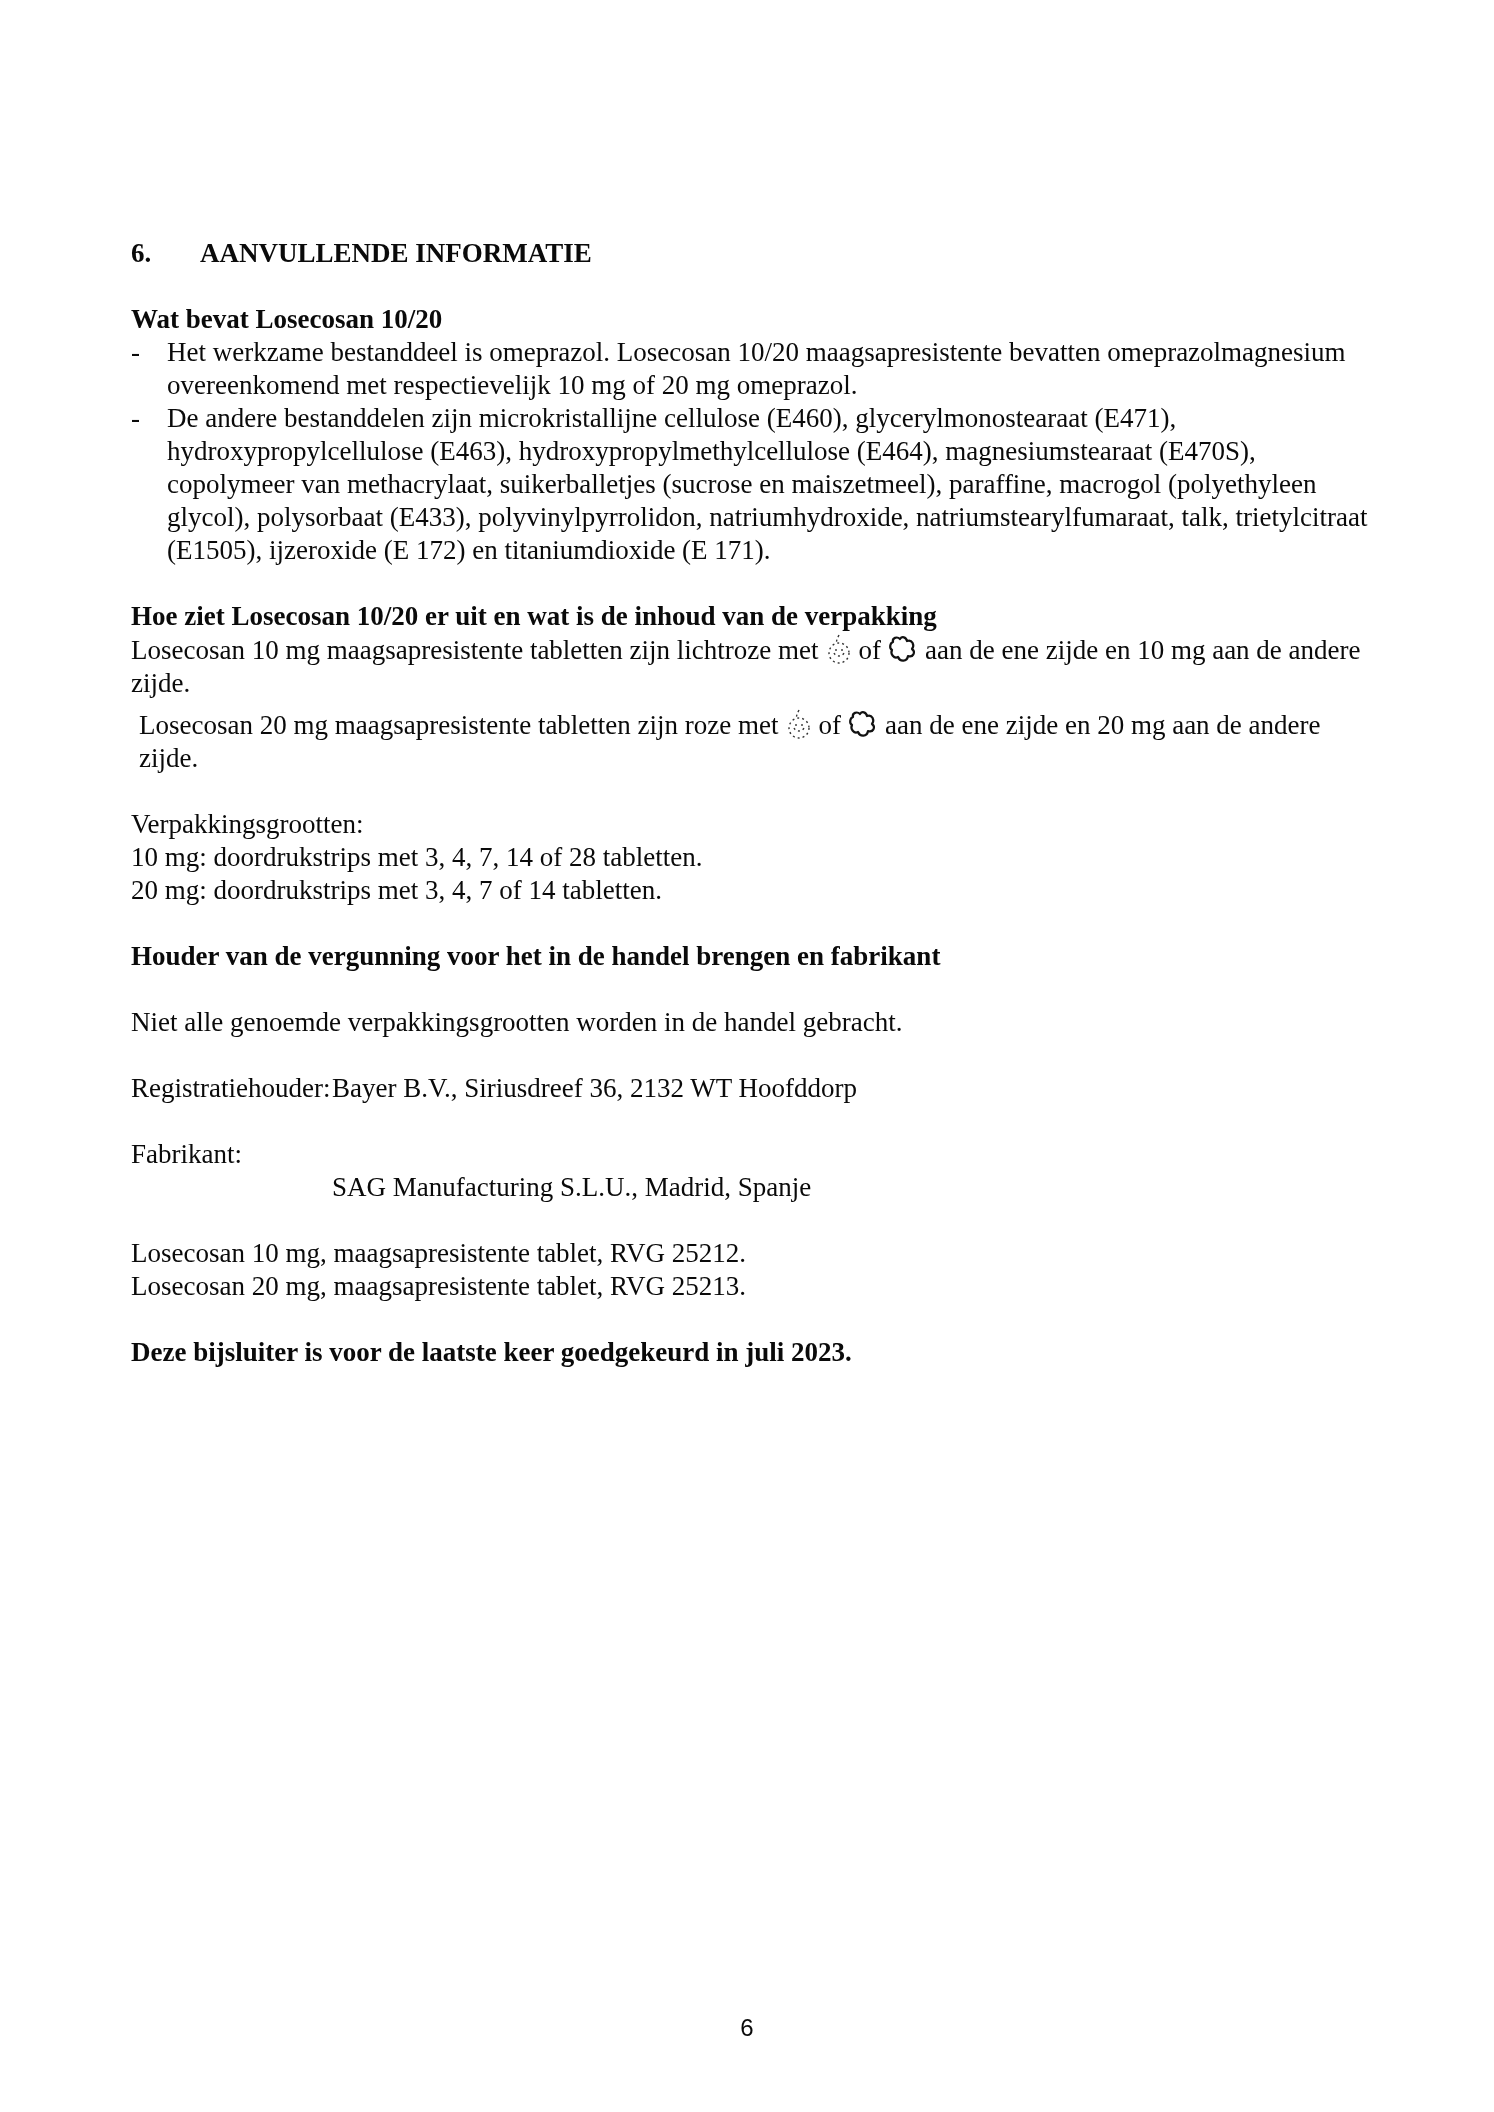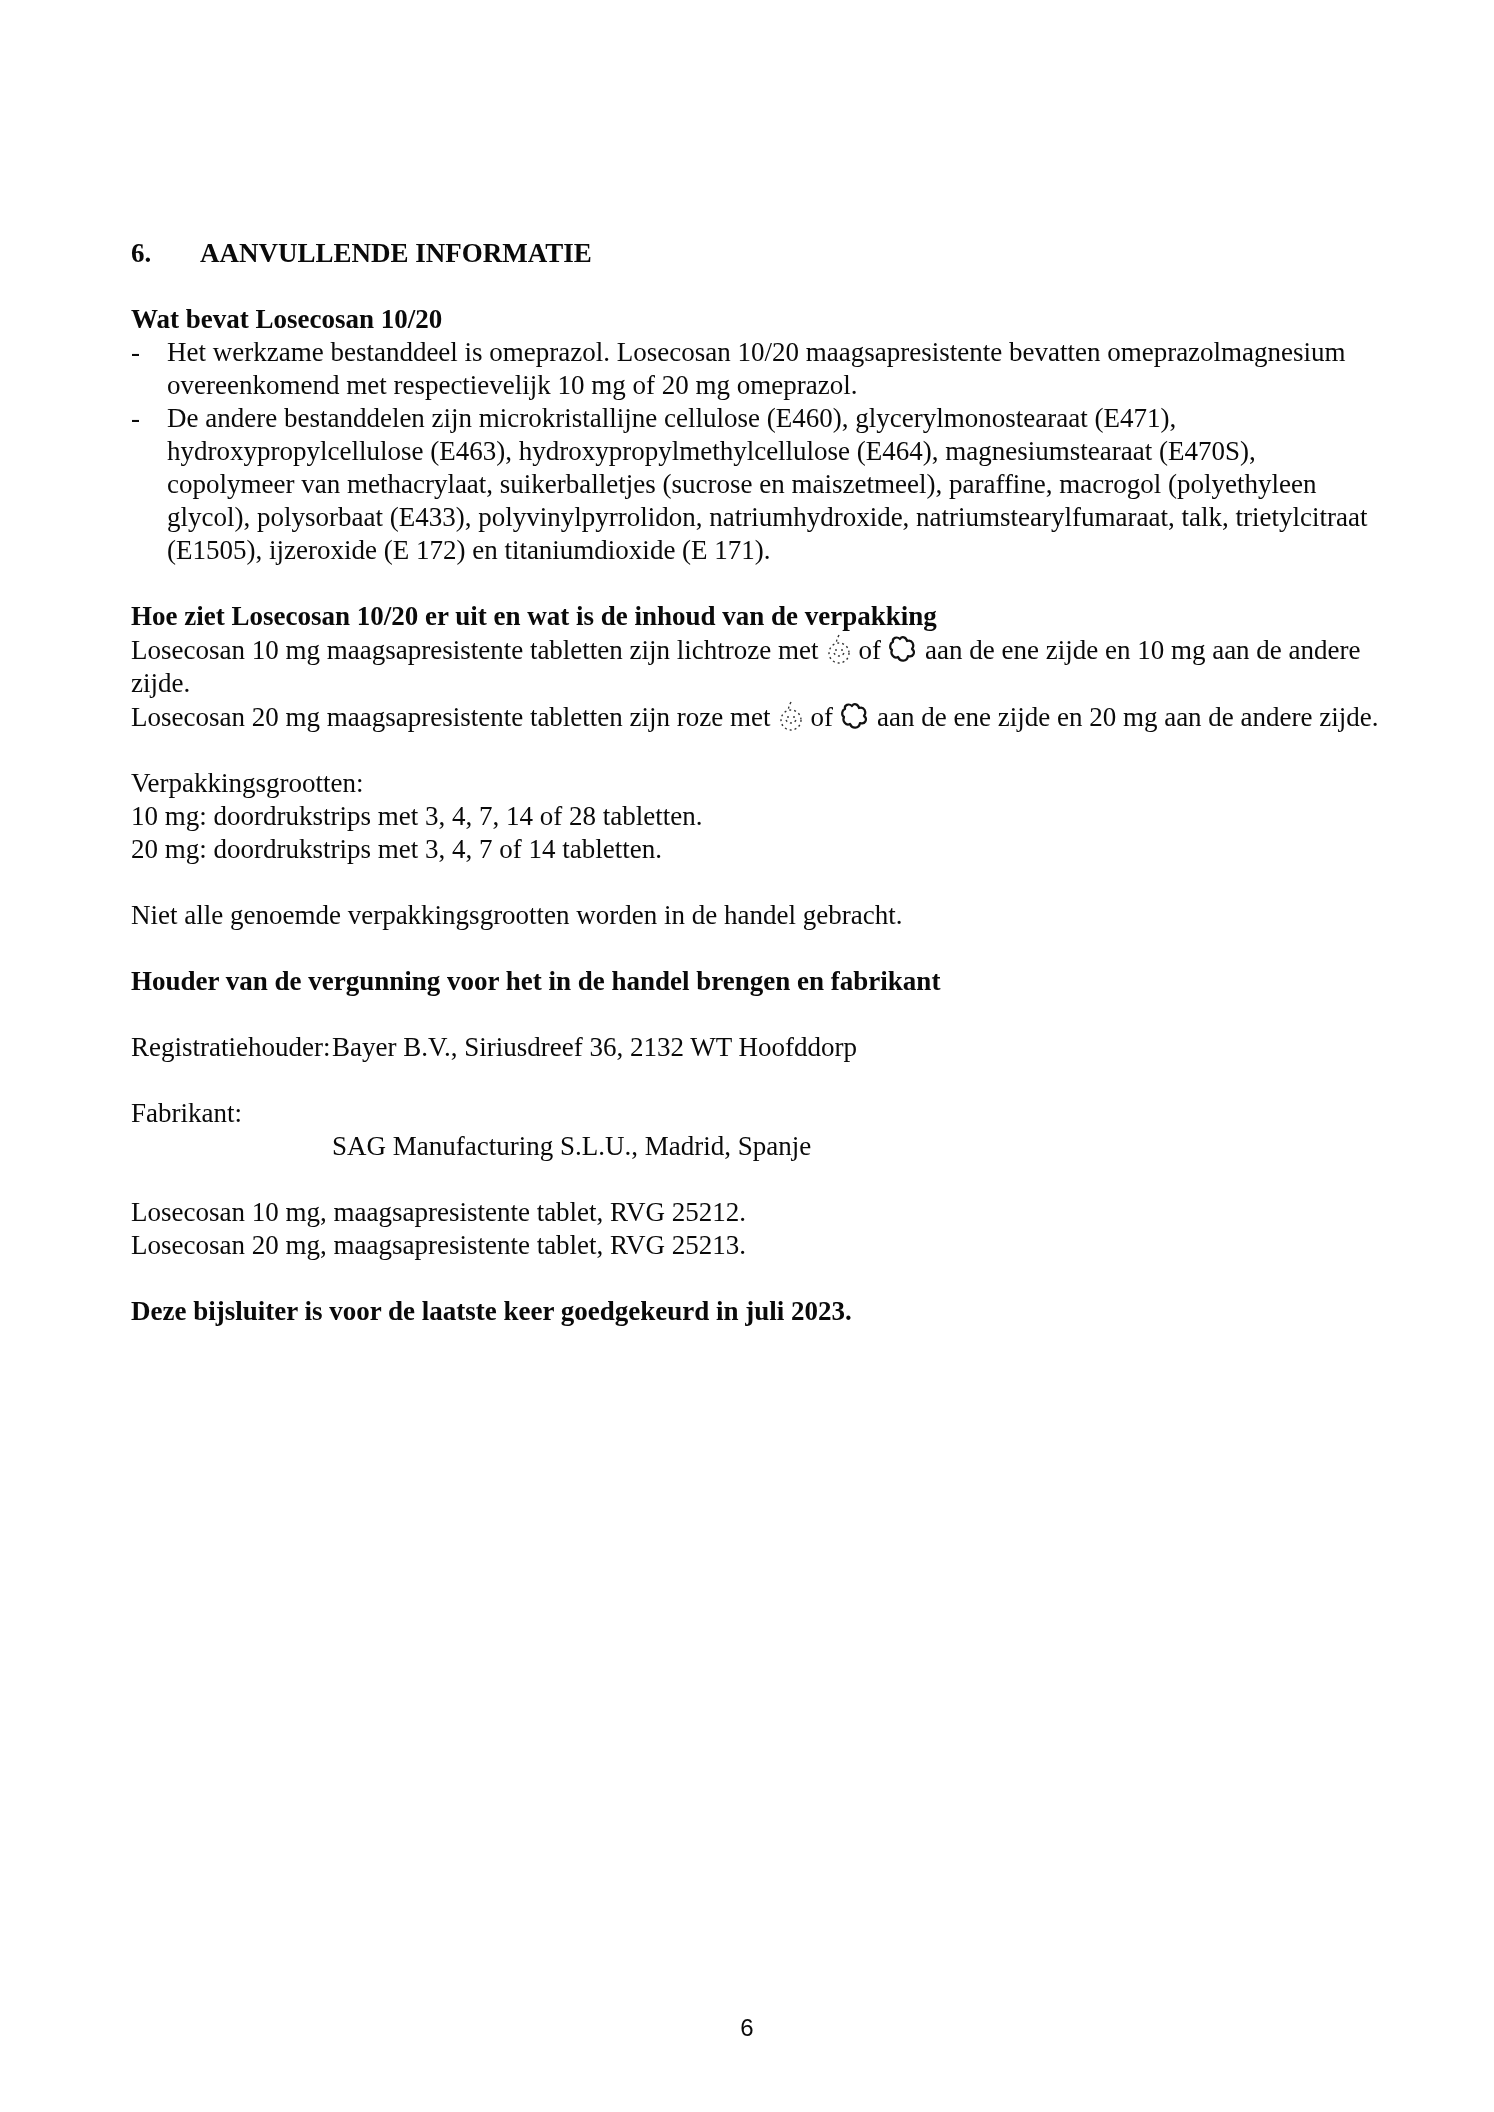--- a/index.html
+++ b/index.html
@@ -77,42 +77,42 @@
               <g fill="none" stroke="#333" stroke-width="1.4" stroke-dasharray="2 3">
                 <path d="M13 2 C11 6 10 8 11 10"></path>
                 <ellipse cx="13" cy="20" rx="10" ry="10"></ellipse>
                 <path d="M8 20 C10 24 16 24 18 20"></path>
               </g>
               <circle cx="10" cy="17" r="1" fill="#444"></circle>
               <circle cx="16" cy="17" r="1" fill="#444"></circle>
             </svg></span><span>of</span><span class="sym"><svg width="30" height="30" viewBox="0 0 30 30">
               <path d="M12 4 C9 1 4 3 5 7 C2 8 1 13 4 15 C2 19 6 24 10 22 C12 27 19 27 20 21 C25 23 28 17 24 14 C27 10 24 4 19 6 C18 2 14 1 12 4 Z" fill="none" stroke="#111" stroke-width="2.2" stroke-linejoin="round"></path>
             </svg></span><span>aan de ene zijde en 10 mg aan de andere zijde.</span></p>
-      <p style="margin:0"><span>Losecosan 20 mg maagsapresistente tabletten zijn roze met</span><span class="sym"><svg width="26" height="32" viewBox="0 0 26 32">
+      <p style="margin:8px"><span>Losecosan 20 mg maagsapresistente tabletten zijn roze met</span><span class="sym"><svg width="26" height="32" viewBox="0 0 26 32">
               <g fill="none" stroke="#333" stroke-width="1.4" stroke-dasharray="2 3">
                 <path d="M13 2 C11 6 10 8 11 10"></path>
                 <ellipse cx="13" cy="20" rx="10" ry="10"></ellipse>
                 <path d="M8 20 C10 24 16 24 18 20"></path>
               </g>
               <circle cx="10" cy="17" r="1" fill="#444"></circle>
               <circle cx="16" cy="17" r="1" fill="#444"></circle>
             </svg></span><span>of</span><span class="sym"><svg width="30" height="30" viewBox="0 0 30 30">
               <path d="M12 4 C9 1 4 3 5 7 C2 8 1 13 4 15 C2 19 6 24 10 22 C12 27 19 27 20 21 C25 23 28 17 24 14 C27 10 24 4 19 6 C18 2 14 1 12 4 Z" fill="none" stroke="#111" stroke-width="2.2" stroke-linejoin="round"></path>
             </svg></span><span>aan de ene zijde en 20 mg aan de andere zijde.</span></p>
     </div>
 
     <div class="mt">
       <div>Verpakkingsgrootten:</div>
       <div>10 mg: doordrukstrips met 3, 4, 7, 14 of 28 tabletten.</div>
       <div>20 mg: doordrukstrips met 3, 4, 7 of 14 tabletten.</div>
     </div>
 
+    <div class="mt bold">Houder van de vergunning voor het in de handel brengen en fabrikant</div>
+
     <div class="mt">Niet alle genoemde verpakkingsgrootten worden in de handel gebracht.</div>
-
-    <div class="mt bold">Houder van de vergunning voor het in de handel brengen en fabrikant</div>
 
     <div class="mt kv-row">
       <span class="kv-label italic">Registratiehouder:</span>
       <span>Bayer B.V., Siriusdreef 36, 2132 WT Hoofddorp</span>
     </div>
 
     <div class="mt">
       <div class="italic">Fabrikant:</div>
       <div class="kv-indent">SAG Manufacturing S.L.U., Madrid, Spanje</div>
     </div>

